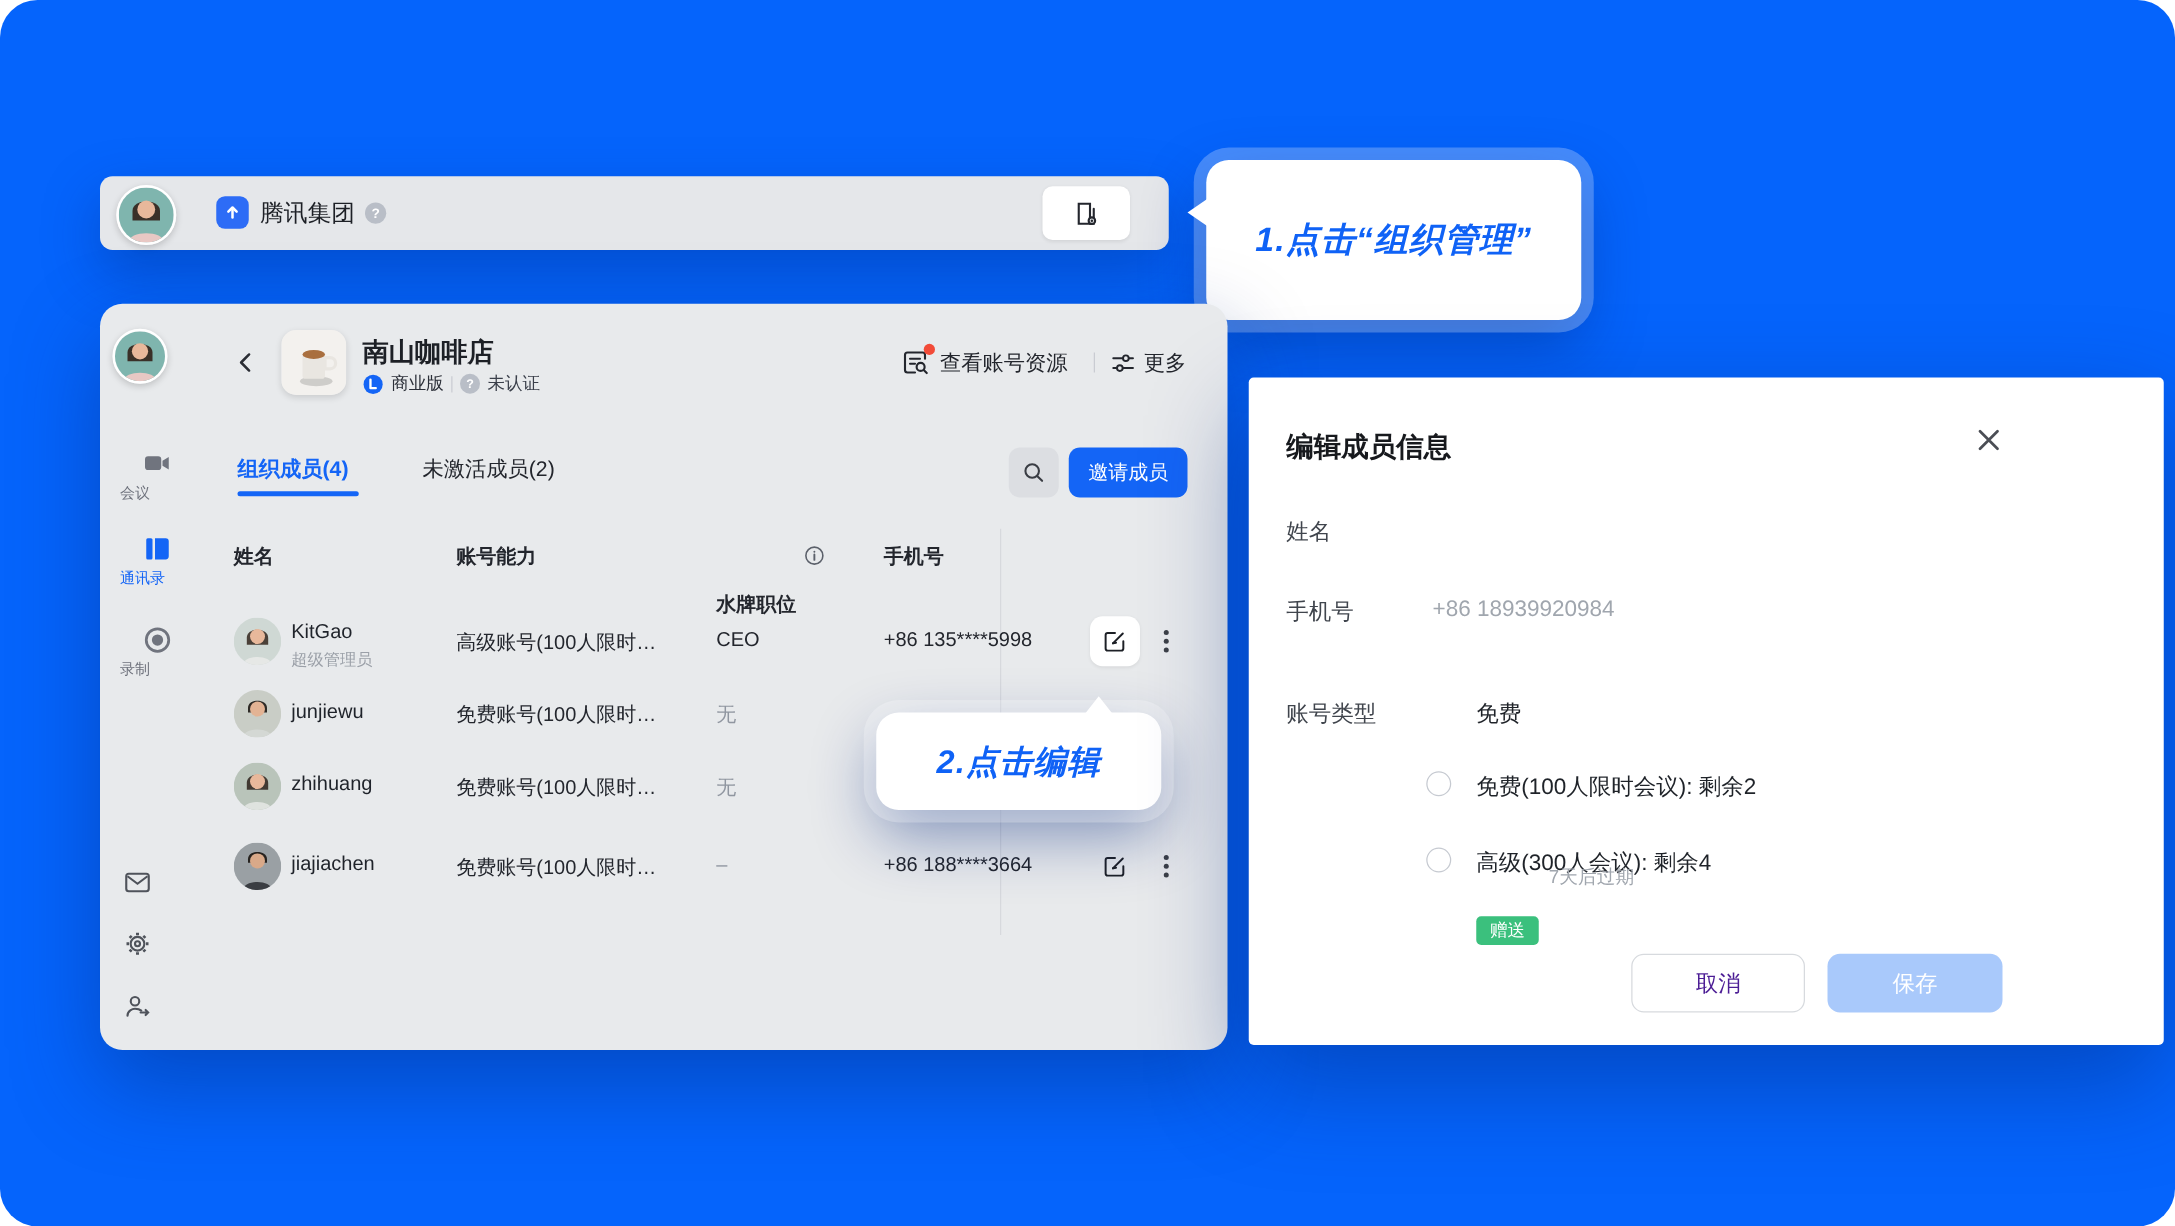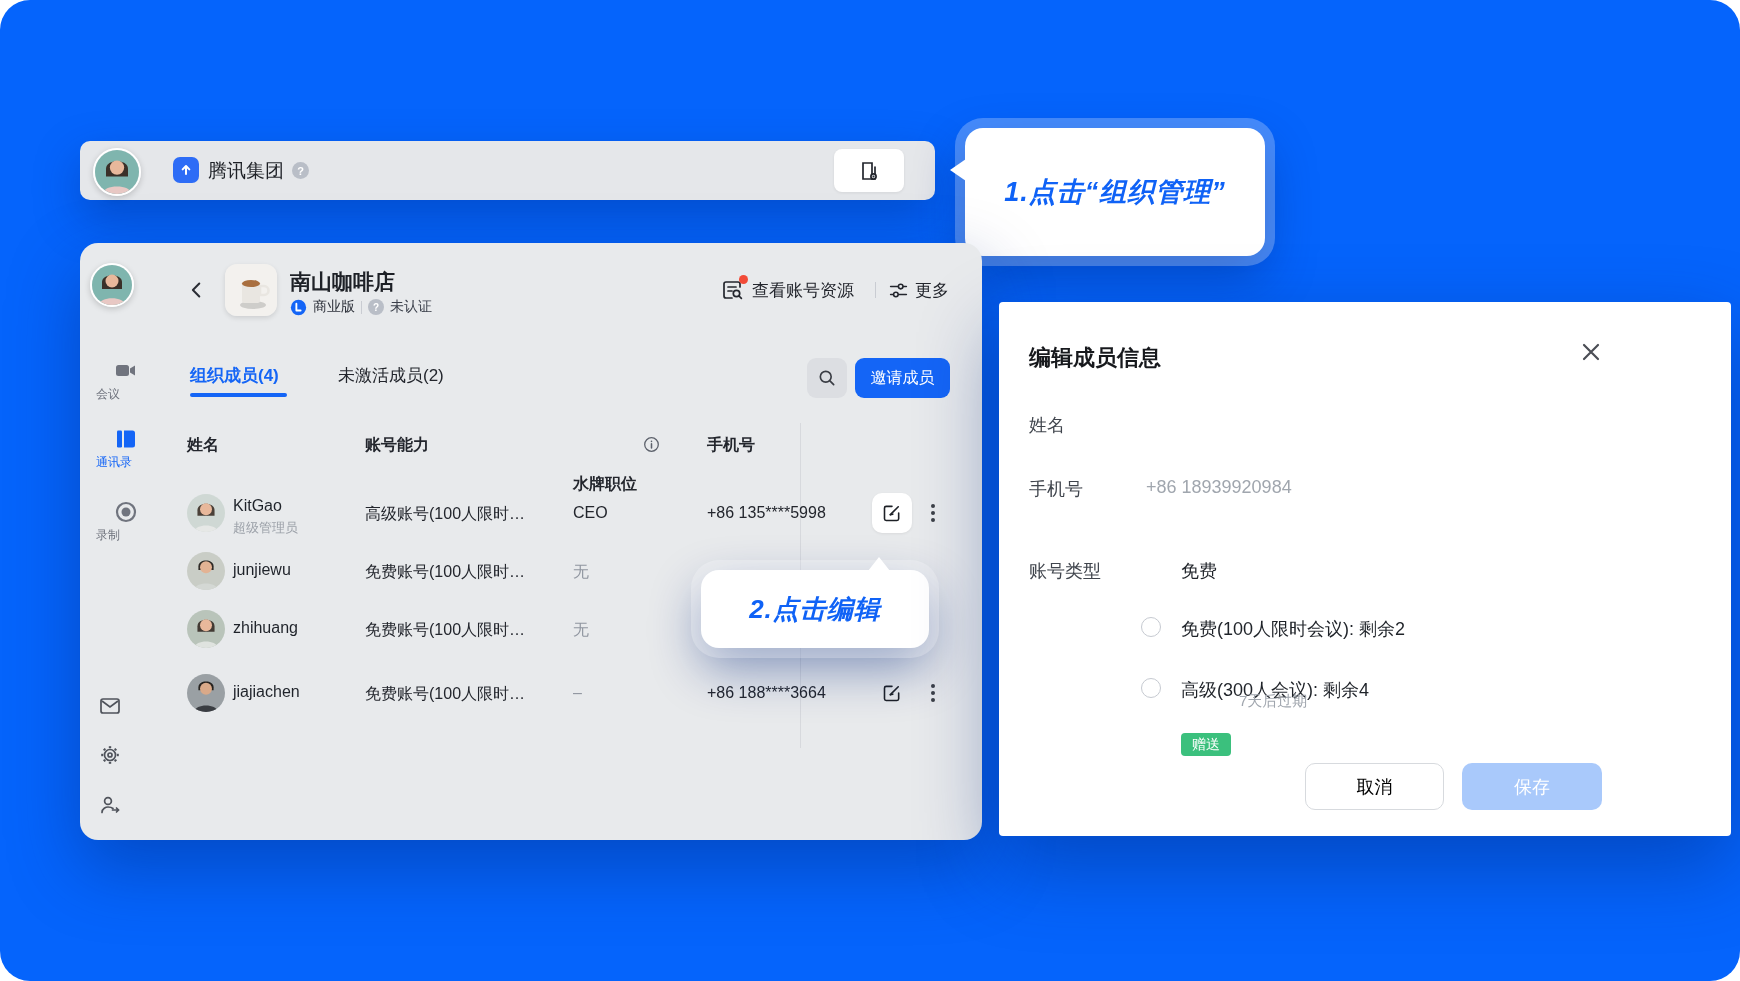--- a/index.html
+++ b/index.html
@@ -72,21 +72,21 @@
   .field-label{font-size:18px;color:#40454d;}
   #name-input{left:122px;top:98px;width:481px;height:46px;background:#f5f6f8;border-radius:8px;border:none;
               padding:0 0 0 25px;font-size:18px;color:#1f2329;font-family:inherit;box-sizing:border-box;}
   .radio{width:20px;height:20px;border-radius:50%;box-sizing:border-box;border:1.5px solid #c6cad1;background:#fff;}
   .radio.selected{border:none;background:#1465f6;position:relative;}
   .radio.selected::after{content:"";position:absolute;left:6px;top:6px;width:8px;height:8px;border-radius:50%;background:#fff;}
   .opt-label{font-size:18px;color:#1f2329;}
   #gift-badge{left:182px;top:387px;width:50px;height:23px;border-radius:4px;background:#3bc07d;color:#fff;
               font-size:14px;display:flex;align-items:center;justify-content:center;margin-top:44px;}
   #btn-cancel{left:306px;top:461px;width:139px;height:47px;border-radius:10px;background:#fff;border:1.5px solid #d7dade;
-              font-size:18px;color:#000000;cursor:pointer;font-family:inherit;}
+              font-size:18px;color:#4c1d95;cursor:pointer;font-family:inherit;}
   #btn-save{left:463px;top:461px;width:140px;height:47px;border-radius:10px;background:#a9c9fb;border:none;
             font-size:18px;color:#fff;cursor:default;font-family:inherit;}
 </style>
 </head>
 <body>
 
 <div id="stage">
   <div id="canvas"></div>
 
   <div class="abs" id="topbar">

